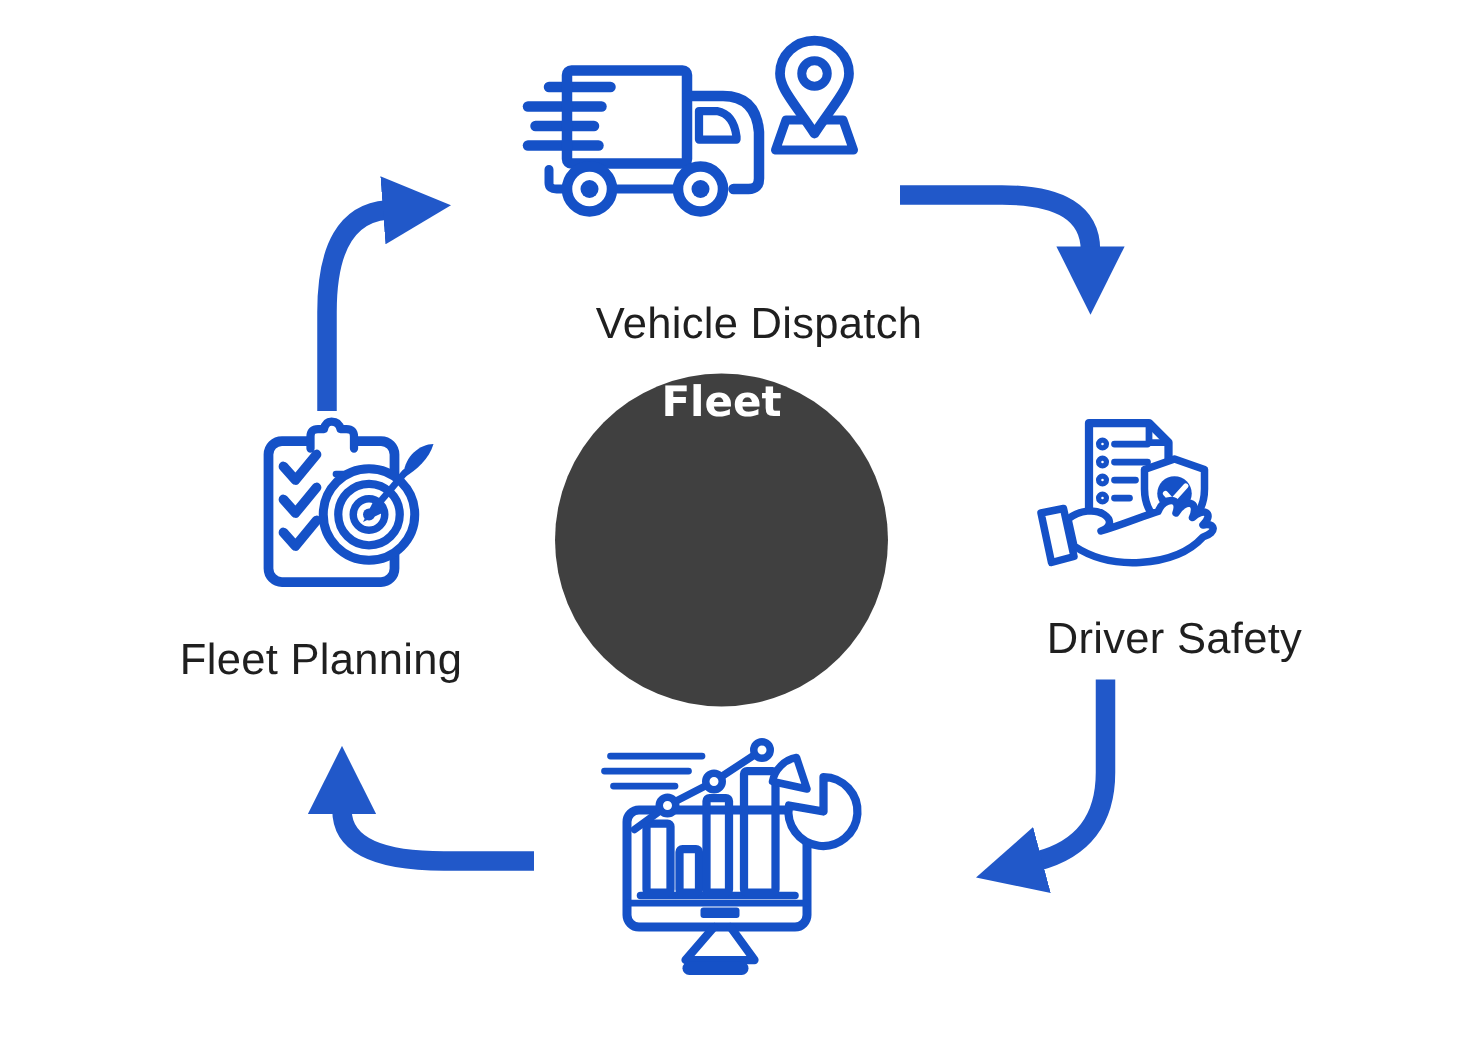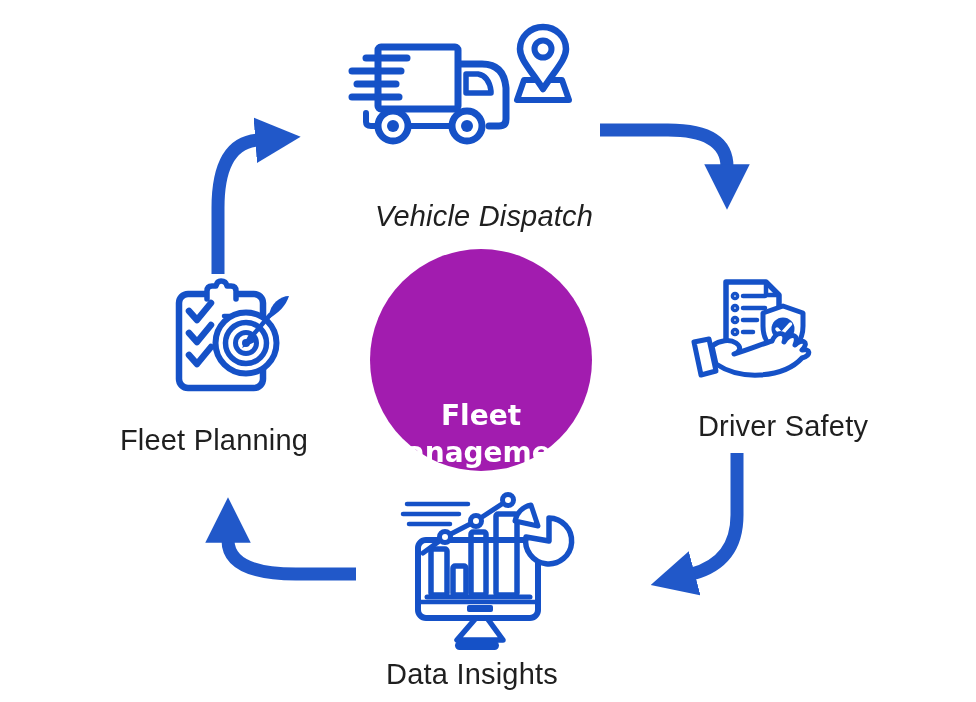--- a/index.html
+++ b/index.html
@@ -22,23 +22,23 @@
     font-size:29px;
     color:#1f1f1f;
     white-space:nowrap;
     letter-spacing:0.2px;
   }
   .hub{
     position:absolute;
     left:370px;top:249px;
     width:222px;height:222px;
     border-radius:50%;
-    background:#a21caf;
+    background:#404040;
     display:flex;flex-direction:column;
-    align-items:center;justify-content:flex-end;
+    align-items:center;justify-content:space-between;
     text-align:center;
   }
   .hub span{
     display:block;
     color:#ffffff;
     font-family:"DejaVu Sans", sans-serif;
     font-weight:700;
     font-size:28px;
     line-height:37px;
   }
@@ -156,21 +156,19 @@
       <circle class="ic" stroke-width="5" cx="246" cy="343" r="10.5"></circle>
       <circle class="icf" cx="246" cy="343" r="4"></circle>
       <path class="ic" stroke-width="4.5" d="M247 342 L270 315"></path>
       <polygon class="icf" points="242,348 249,334 257,341"></polygon>
       <path class="icf" d="M269 316 C270 304 280 296 289 296 C286 306 278 313 270 318 Z"></path>
     </g>
   </svg>
 
   <div class="hub">
     <span>Fleet</span>
-    <span>Management</span>
   </div>
 
-  <div class="node-label" style="left:484px; top:200px;font-style:italic;">Vehicle Dispatch</div>
+  <div class="node-label" style="left:506px; top:200px;">Vehicle Dispatch</div>
   <div class="node-label" style="left:762px; top:410px;margin-left:21px;">Driver Safety</div>
-  <div class="node-label" style="left:472px; top:658px;">Data Insights</div>
   <div class="node-label" style="left:214px; top:424px;">Fleet Planning</div>
 
 </div>
 
 </body></html>

